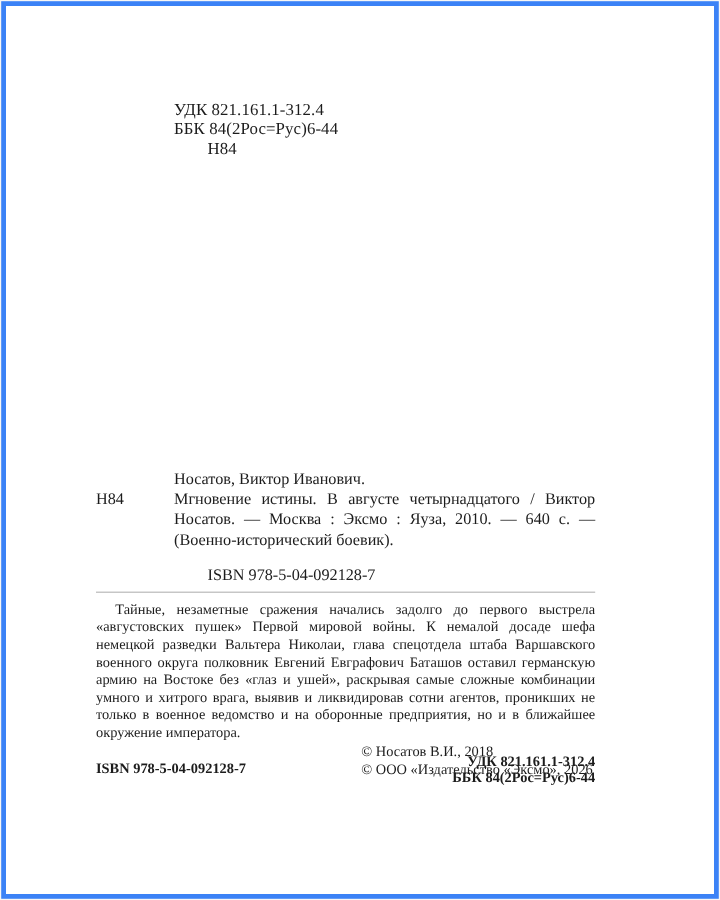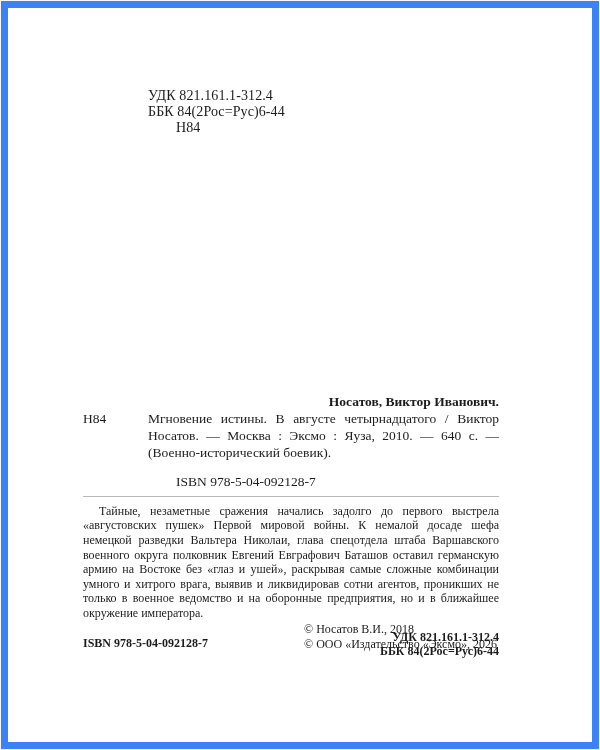--- a/index.html
+++ b/index.html
@@ -13,21 +13,21 @@
     font-family: "Liberation Serif", "DejaVu Serif", serif;
     color: #1c1c1c;
     position: relative;
     overflow: hidden;
     -webkit-font-smoothing: antialiased;
   }
   .page {
     position: absolute;
     inset: 1px;
     background: #ffffff;
-    border: 7px solid #3b82f6;
+    border: 4px solid #3b82f6;
   }
   
   .top-block {
     position: absolute;
     left: 140px;
     top: 80px;
     font-size: 14px;
     line-height: 16px;
     letter-spacing: 0.1px;
   }
@@ -38,22 +38,21 @@
   .catalog {
     position: absolute;
     left: 75px;
     top: 385px;
     width: 416px;
     font-size: 13.5px;
     line-height: 17px;
   }
   .catalog .author {
     margin-left: 65px;
-    font-weight: bold;
-    text-align: right;
+    font-weight: normal;
   }
   .catalog .entry {
     display: flex;
     align-items: flex-start;
   }
   .catalog .entry-code {
     flex: 0 0 65px;
     width: 65px;
   }
   .catalog .entry-text {

